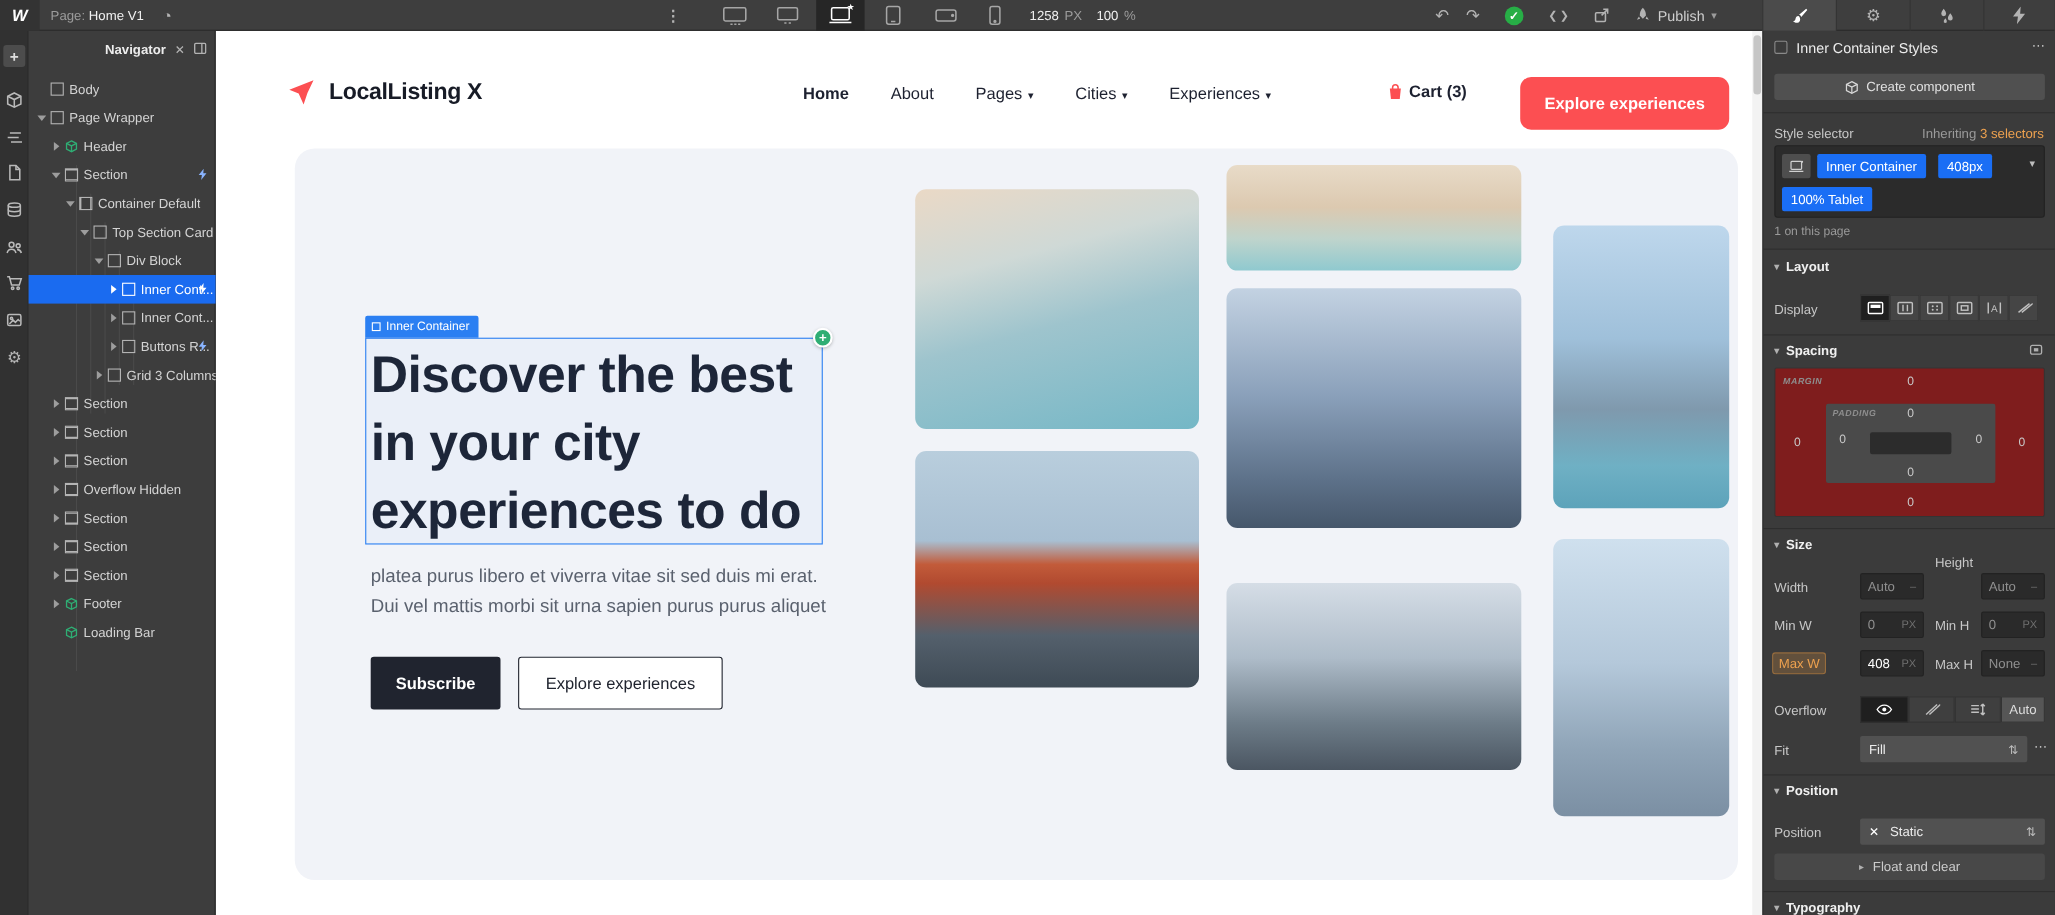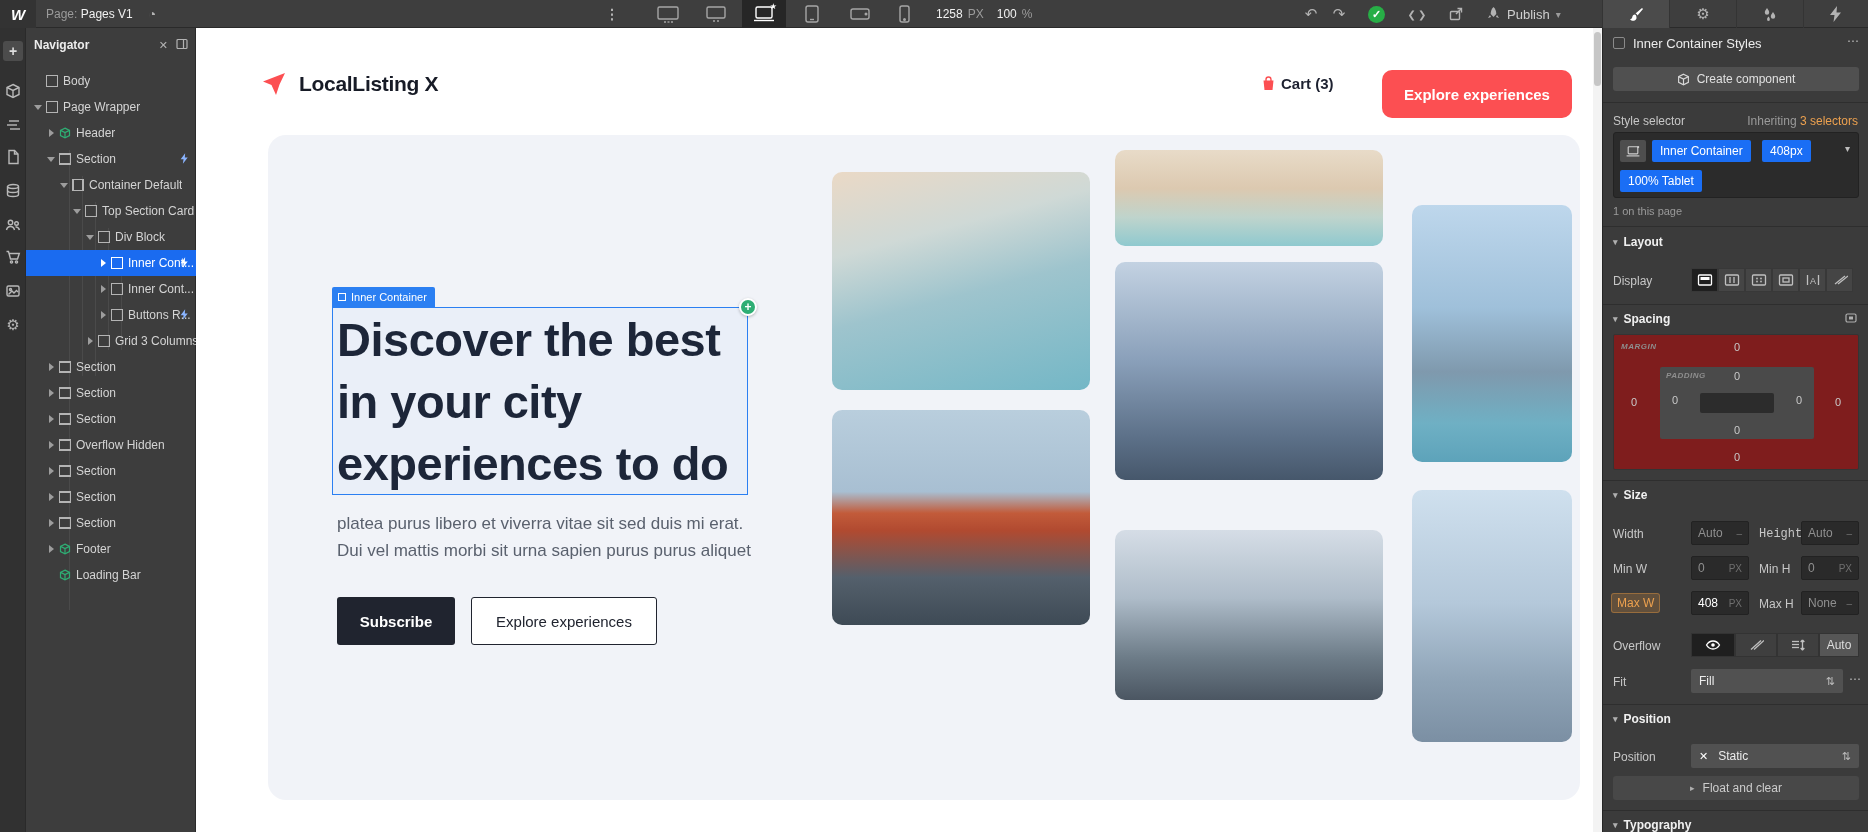--- a/index.html
+++ b/index.html
@@ -28,21 +28,21 @@
 
   
   #toolbar { position:absolute; left:0; top:28px; width:26px; height:804px; background:#313131; border-right:1px solid #2a2a2a; z-index:40; }
   .tool { position:absolute; left:0; width:26px; height:30px; display:flex; align-items:center; justify-content:center; }
   .tool svg { stroke:#b9b9b9; fill:none; stroke-width:1.4; }
   .tool .plusbg { width:20px; height:20px; background:#4c4c4c; border-radius:3px; display:flex; align-items:center; justify-content:center; color:#dedede; font-size:14px; font-weight:bold; }
 
   
   #navigator { position:absolute; left:26px; top:28px; width:170px; height:804px; background:#3d3d3d; border-right:1px solid #2a2a2a; z-index:40; }
   #nav-head { position:absolute; left:0; top:0; width:170px; height:34px; display:flex; align-items:center; padding:0 8px; }
-  #nav-head .ttl { color:#ededed; font-size:12px; font-weight:bold; flex:1; }
+  #nav-head .ttl { color:#ededed; font-size:12px; font-weight:bold; flex:1;text-align:right; }
   #nav-head .hic { color:#b3b3b3; font-size:11px; margin-left:8px; }
   #nav-rows { position:absolute; left:0; top:40px; width:170px; }
   .trow { position:relative; height:26px; display:flex; align-items:center; font-size:12px; color:#d4d4d4; cursor:default; }
   .trow.sel { background:#1a6bf0; color:#fff; }
   .arr { width:12px; display:inline-flex; justify-content:center; flex:none; }
   .arr.down::before { content:""; border-left:4px solid transparent; border-right:4px solid transparent; border-top:5px solid #9d9d9d; }
   .arr.right::before { content:""; border-top:4px solid transparent; border-bottom:4px solid transparent; border-left:5px solid #9d9d9d; }
   .trow.sel .arr.right::before { border-left-color:#fff; }
   .ticon { width:12px; height:12px; border:1px solid #b4b4b4; flex:none; margin:0 5px 0 2px; }
   .trow.sel .ticon { border-color:#fff; }
@@ -111,21 +111,21 @@
 </style>
 </head>
 <body>
 
 <div id="app">
 
   <div id="topbar">
     <div class="logo">W</div>
     <div class="tb-txt" style="left:46px;">
       <span class="dim">Page:</span>&nbsp;
-      <span class="lit">Pages V1</span>
+      <span class="lit">Home V1</span>
     </div>
     <div class="tb-ico" style="left:142px;width:20px;">◔</div>
     <div class="tb-ico" style="left:604px;width:16px;font-weight:bold;">⋮</div>
 
     <div class="dev" style="left:646px;">
       <svg width="24" height="20" viewBox="0 0 24 20">
           <rect x="2" y="3" width="20" height="12" rx="1.5"></rect>
           <line x1="8" y1="18" x2="10" y2="18"></line>
           <line x1="11.5" y1="18" x2="13.5" y2="18"></line>
           <line x1="15" y1="18" x2="17" y2="18"></line>
@@ -423,20 +423,27 @@
   </div>
 
   <div id="canvas">
 
     <div class="abs" style="left:65px;top:42px;">
       <svg width="26" height="26" viewBox="0 0 26 26">
           <path d="M24 3 2 11.5l8.5 3.5L15 25l3.5-10.5z" fill="#fc4f52"></path>
         </svg>
     </div>
     <div class="abs brand-txt" style="left:103px;top:44px;">LocalListing X</div>
+    <div class="navlinks">
+      <span class="navlink current">Home</span>
+      <span class="navlink">About</span>
+      <span class="navlink"><span>Pages</span><span class="chev">▾</span></span>
+      <span class="navlink"><span>Cities</span><span class="chev">▾</span></span>
+      <span class="navlink"><span>Experiences</span><span class="chev">▾</span></span>
+    </div>
     <div class="cartrow">
       <svg width="13" height="15" viewBox="0 0 13 15">
           <path d="M1.5 4.5h10l-1 9.5h-8z" fill="#fc4f52"></path>
           <path d="M4 5V3.5a2.5 2.5 0 0 1 5 0V5" fill="none" stroke="#fc4f52" stroke-width="1.4"></path>
         </svg>
       <span>Cart (3)</span>
     </div>
     <div class="cta">Explore experiences</div>
 
     <div class="hero"></div>
@@ -588,21 +595,21 @@
     <div class="p-div" style="top:452px;"></div>
     <div class="p-head" style="top:460px;">
       <span class="caret">▾</span>
       <span>Size</span>
     </div>
     <div class="p-label" style="left:10px;top:499px;">Width</div>
     <div class="field" style="left:88px;top:493px;width:58px;">
       <span class="val">Auto</span>
         <span class="unit">–</span>
     </div>
-    <div class="p-label" style="left:156px;top:499px;font-family:Liberation Mono, monospace;">Height</div>
+    <div class="p-label" style="left:156px;top:476px;">Height</div>
     <div class="field" style="left:198px;top:493px;width:58px;">
       <span class="val">Auto</span>
         <span class="unit">–</span>
     </div>
     <div class="p-label" style="left:10px;top:534px;">Min W</div>
     <div class="field" style="left:88px;top:528px;width:58px;">
       <span class="val">0</span>
         <span class="unit">PX</span>
     </div>
     <div class="p-label" style="left:156px;top:534px;">Min H</div>

